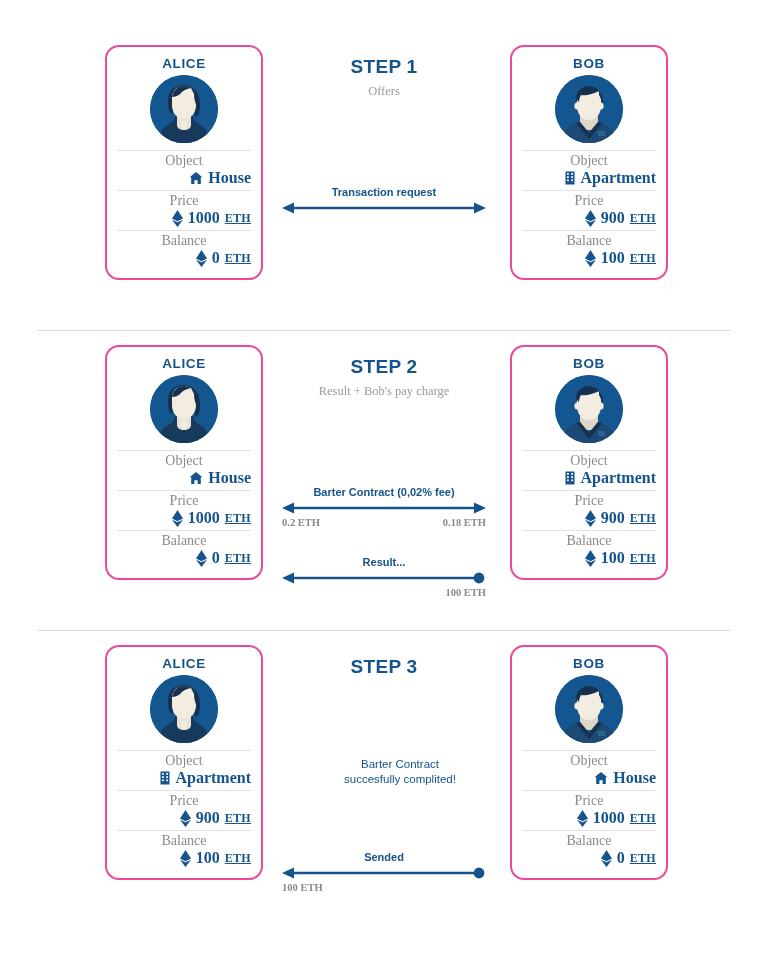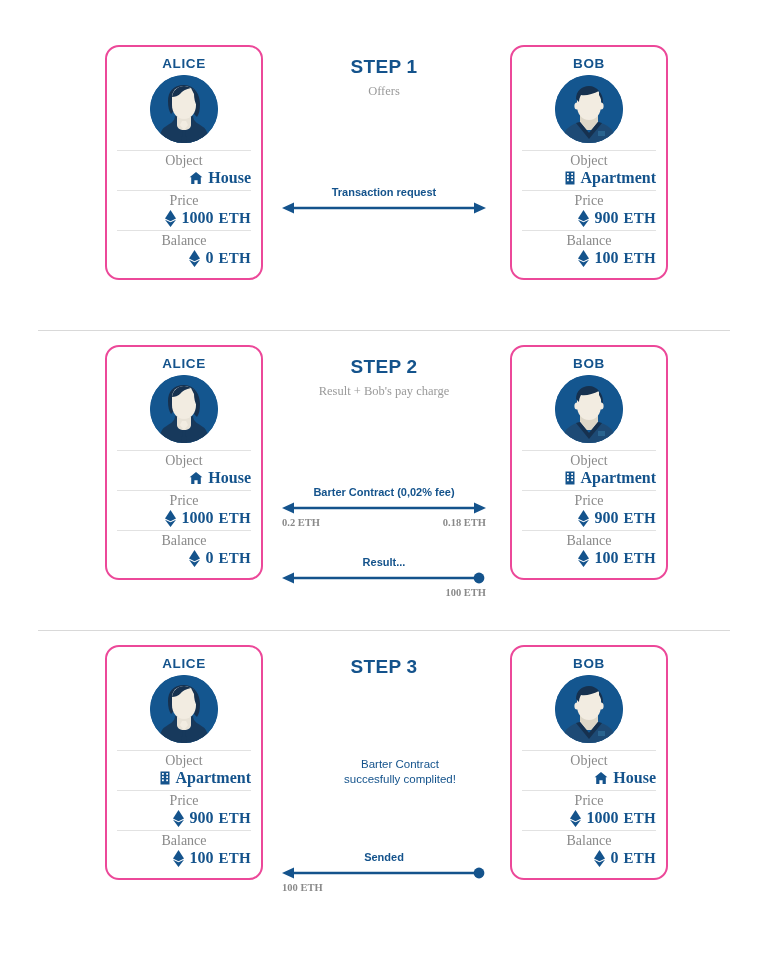--- a/index.html
+++ b/index.html
@@ -100,24 +100,25 @@
     font-weight: bold;
     color: #14538c;
     line-height: 20px;
     display: flex;
     align-items: center;
     justify-content: flex-end;
     gap: 5px;
     white-space: nowrap;
   }
   .row-value .unit {
-    font-size: 15px;
+    font-size: 12px;
     font-weight: bold;
     letter-spacing: 0.3px;
     color: #14538c;
+    text-decoration: underline;
   }
   .obj-icon { display: flex; align-items: center; }
   .eth-icon { display: flex; align-items: center; }
 
   
   .mid {
     position: absolute;
     left: 266px;
     width: 236px;
     top: 0;

